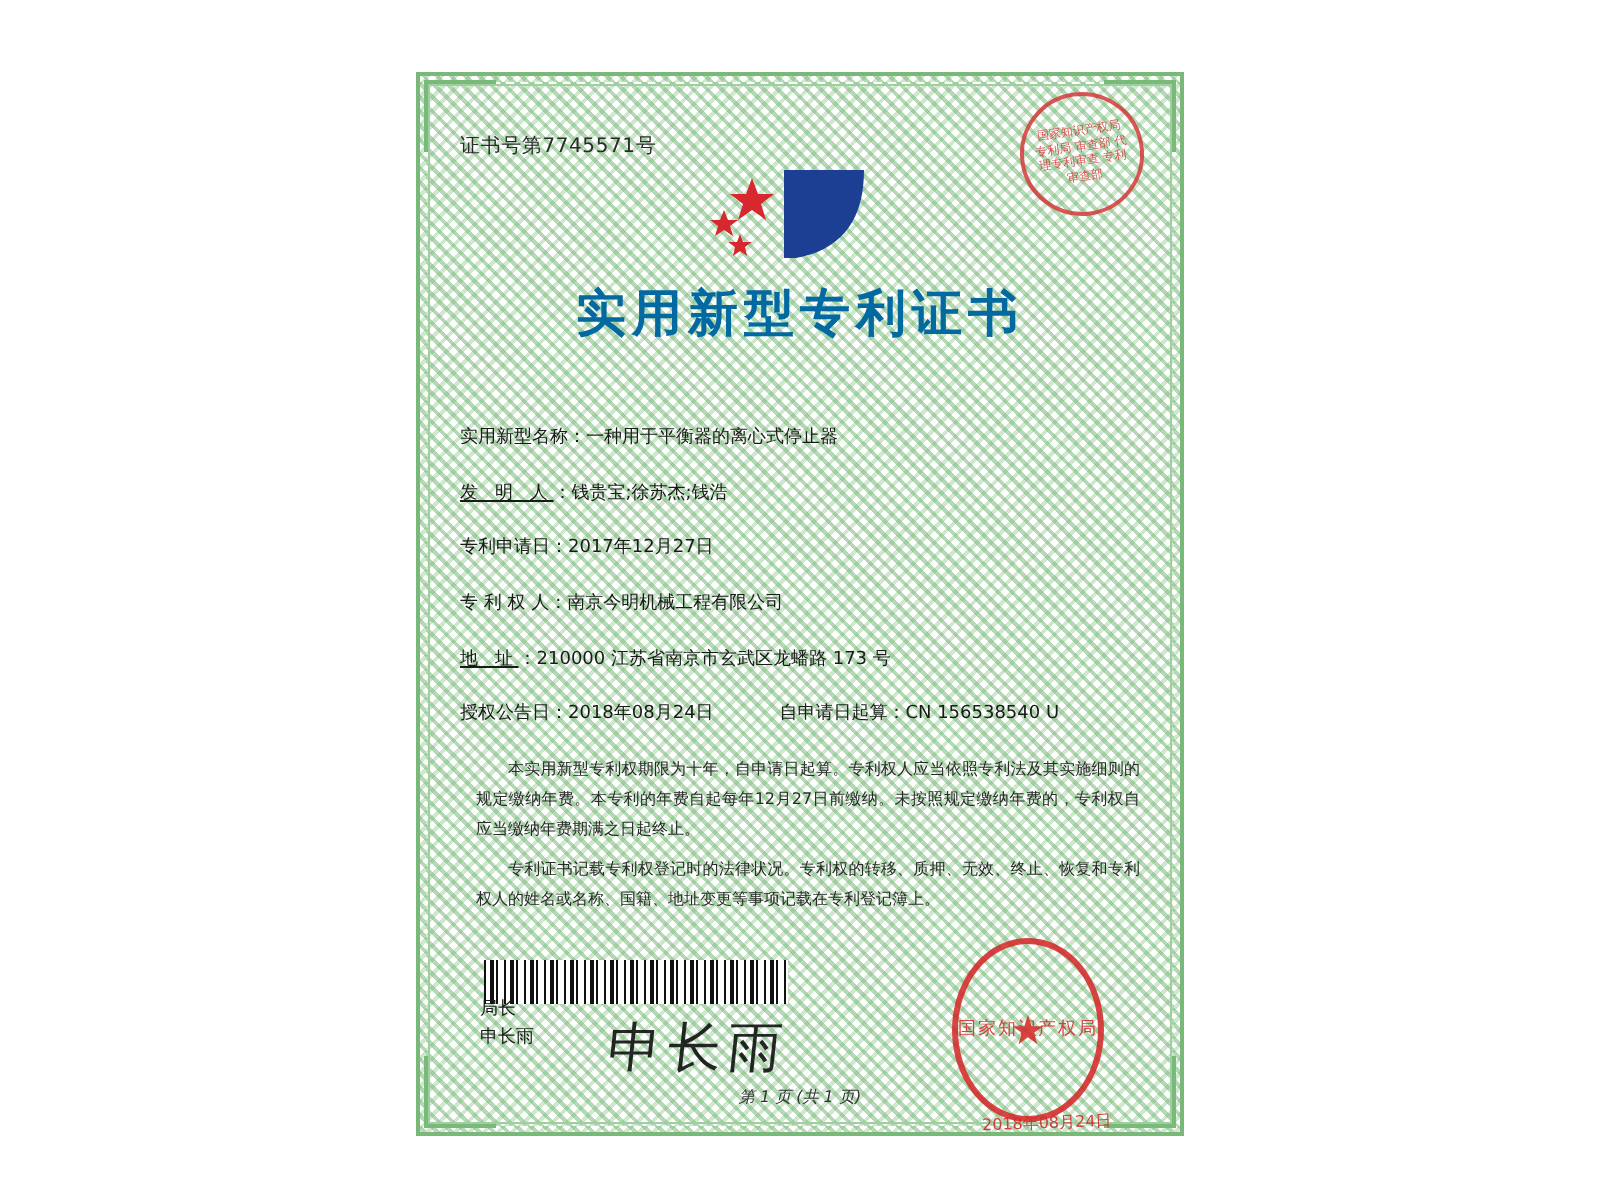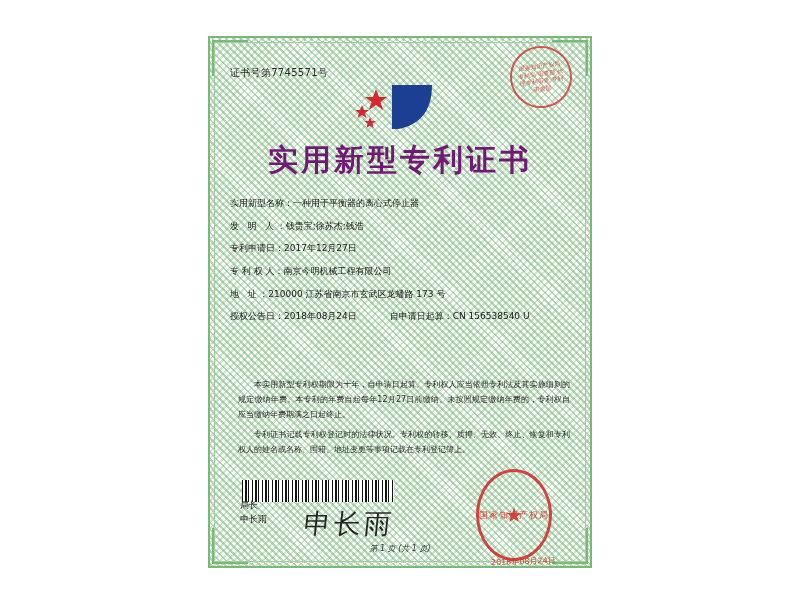--- a/index.html
+++ b/index.html
@@ -104,45 +104,47 @@
     align-items: center;
     justify-content: center;
   }
 
   .title {
     position: absolute;
     left: 0; right: 0;
     top: 112px;
     text-align: center;
     font-family: "DejaVu Sans", "Liberation Sans", sans-serif;
-    font-size: 30px;
+    font-size: 25px;
     font-weight: bold;
     letter-spacing: 3px;
-    color: #701a75;
+    color: #0369a1;
   }
 
   .fields {
     position: absolute;
     left: 30px;
     top: 170px;
     right: 26px;
   }
   .field-row {
     font-size: 9px;
     color: #1a1a1a;
     margin-bottom: 11px;
     line-height: 1.3;
     white-space: nowrap;
+    margin-top: 16px;
   }
   .field-label {
     display: inline-block;
     color: #1a1a1a;
   }
   .field-label.spread {
     letter-spacing: 2.8px;
+    text-decoration: underline;
   }
   .field-value {
     color: #1a1a1a;
   }
   .field-row.two-col .second {
     margin-left: 30px;
   }
 
   .para {
     position: absolute;

